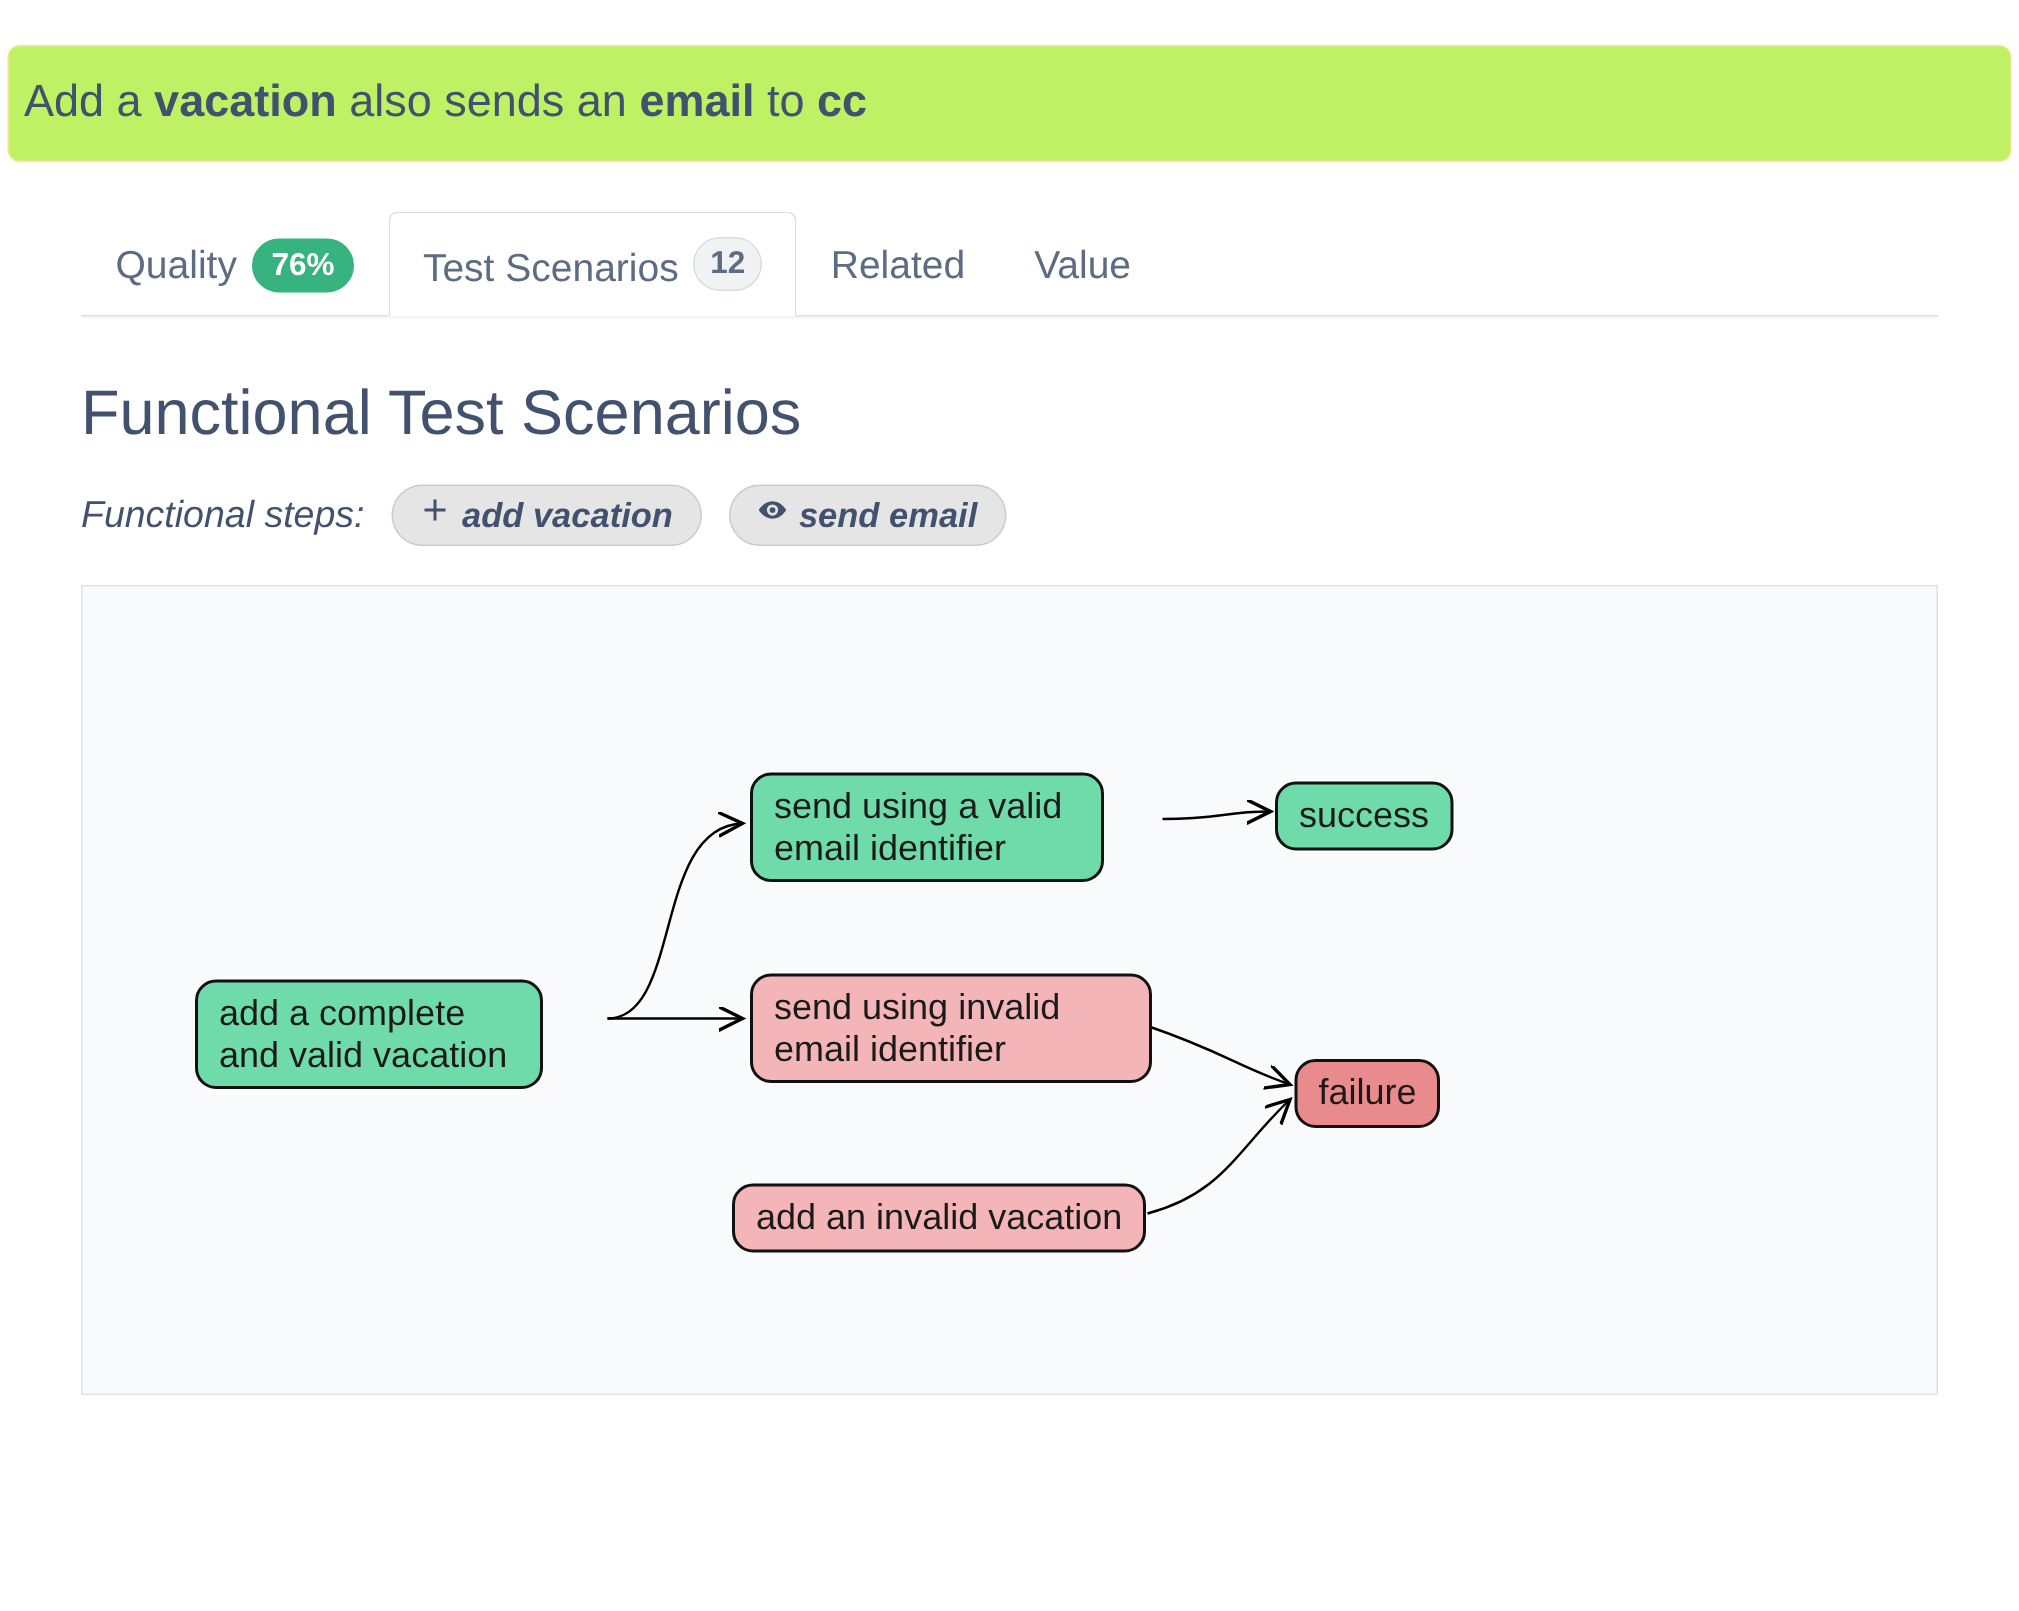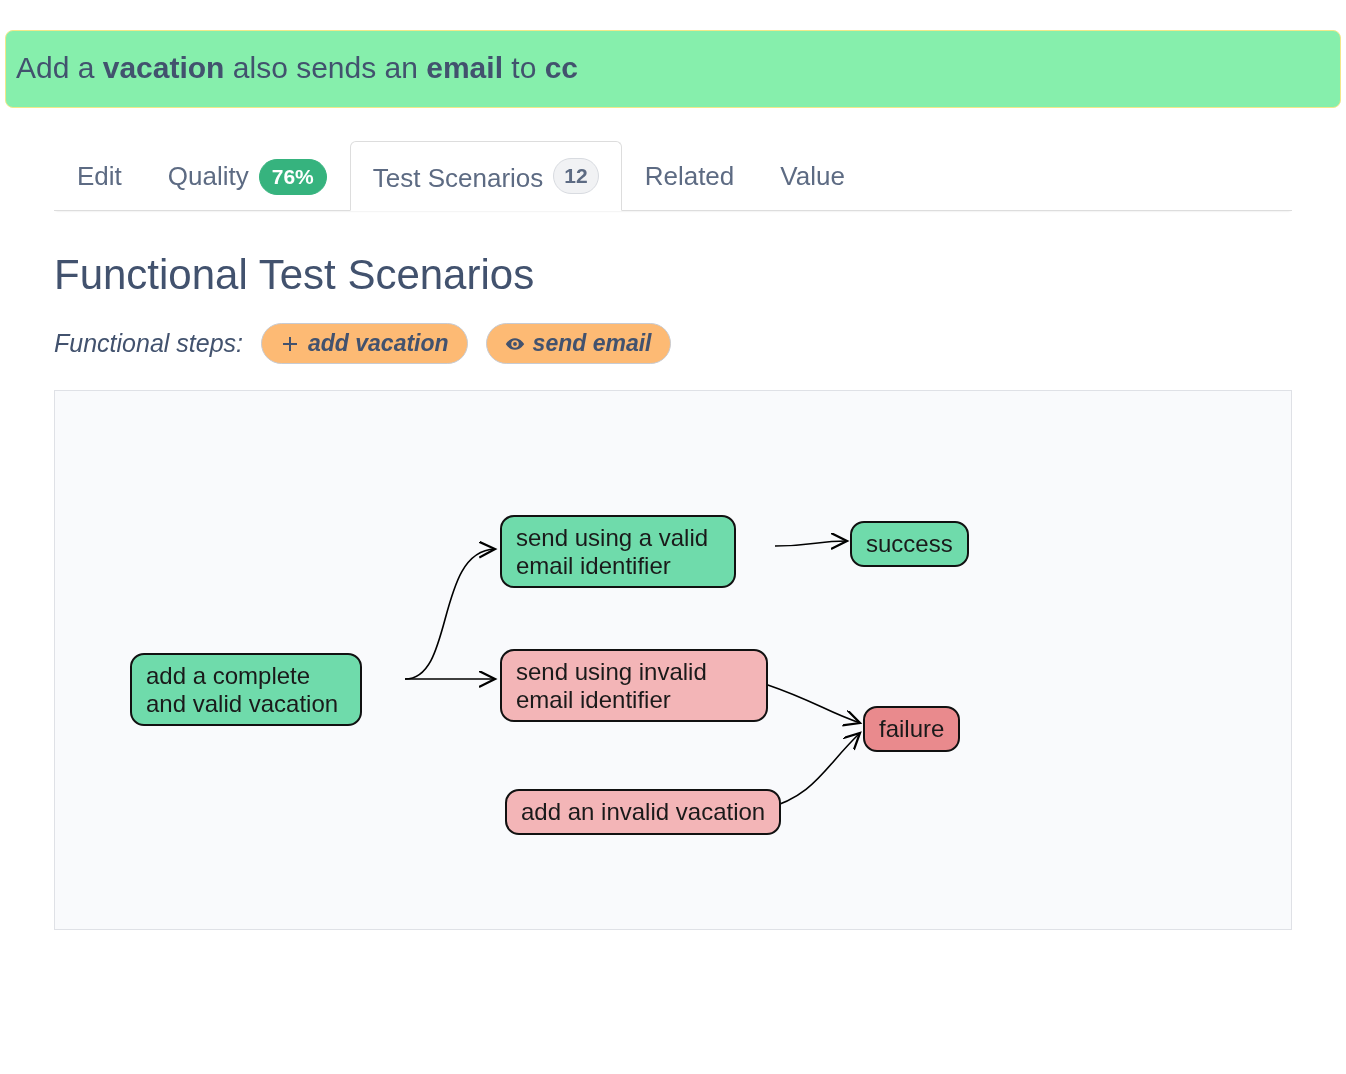--- a/index.html
+++ b/index.html
@@ -3,21 +3,21 @@
 <meta charset="utf-8">
 <style>
   * { box-sizing: border-box; margin: 0; padding: 0; }
   body {
     font-family: -apple-system, BlinkMacSystemFont, "Segoe UI", Helvetica, Arial, sans-serif;
     background: #ffffff;
     width: 1346px;
     color: #42526e;
   }
   .banner {
-    background: #86efac;
+    background: #bef264;
     border: 1px solid #f2e88a;
     border-radius: 8px;
     margin: 30px 5px 0 5px;
     padding: 20px 10px 22px 10px;
     font-size: 30px;
     color: #42526e;
   }
   .banner strong { font-weight: 700; }
 
   .tabs-wrap { margin: 32px 54px 0 54px; }
@@ -80,24 +80,23 @@
   .steps-row {
     display: flex;
     align-items: center;
     gap: 18px;
     margin-bottom: 26px;
     font-style: italic;
   }
   .steps-label { font-size: 25px; color: #42526e; }
   .chip {
     display: inline-flex;
-    align-items: center;
     gap: 8px;
     border: 1px solid #c7cbd3;
-    background: #fdba74;
+    background: #e5e5e5;
     border-radius: 22px;
     padding: 6px 18px;
     font-size: 23px;
     font-weight: 600;
     color: #42526e;
     cursor: pointer;
   }
   .chip .icon { width: 20px; height: 20px; display:inline-flex; align-items:center; justify-content:center; }
 
   .canvas {
@@ -126,23 +125,20 @@
 </style>
 </head>
 <body>
 
 <div class="banner">
   <span>Add a </span><strong>vacation</strong><span> also sends an </span><strong>email</strong><span> to </span><strong>cc</strong>
 </div>
 
 <div class="tabs-wrap">
   <div class="tabs">
-    <div class="tab">
-      <span>Edit</span>
-    </div>
     <div class="tab">
       <span>Quality</span>
       <span class="pill green">76%</span>
     </div>
     <div class="tab active">
       <span>Test Scenarios</span>
       <span class="pill">12</span>
     </div>
     <div class="tab">
       <span>Related</span>
@@ -198,21 +194,21 @@
 
     <div class="node green" style="left:75px; top:262px; width:232px;">
       <span>add a complete and valid vacation</span>
     </div>
     <div class="node green" style="left:445px; top:124px; width:236px;">
       <span>send using a valid email identifier</span>
     </div>
     <div class="node red" style="left:445px; top:258px; width:268px;">
       <span>send using invalid email identifier</span>
     </div>
-    <div class="node red" style="left:450px; top:398px;">
+    <div class="node red" style="left:433px; top:398px;">
       <span>add an invalid vacation</span>
     </div>
     <div class="node green" style="left:795px; top:130px;">
       <span>success</span>
     </div>
     <div class="node red-dark" style="left:808px; top:315px;">
       <span>failure</span>
     </div>
   </div>
 </div>

